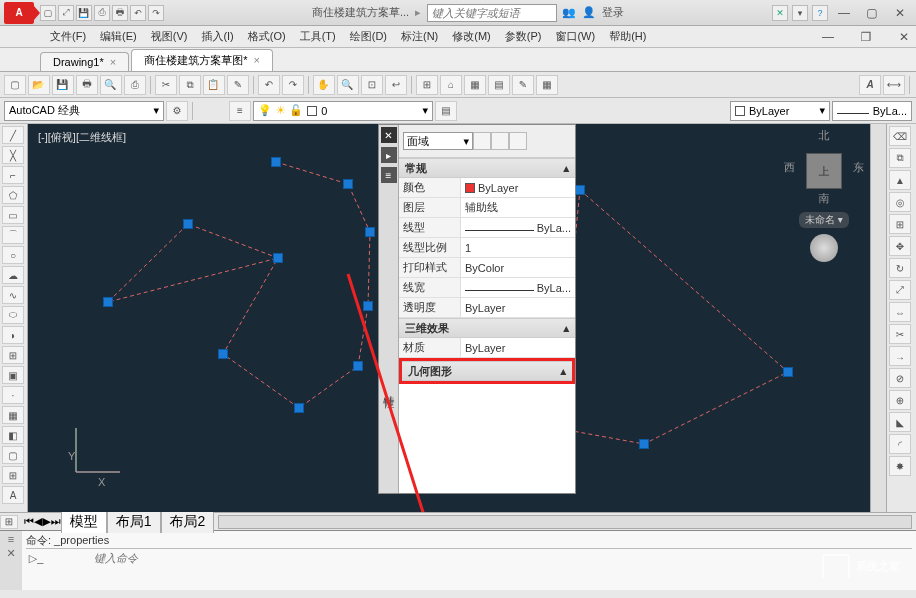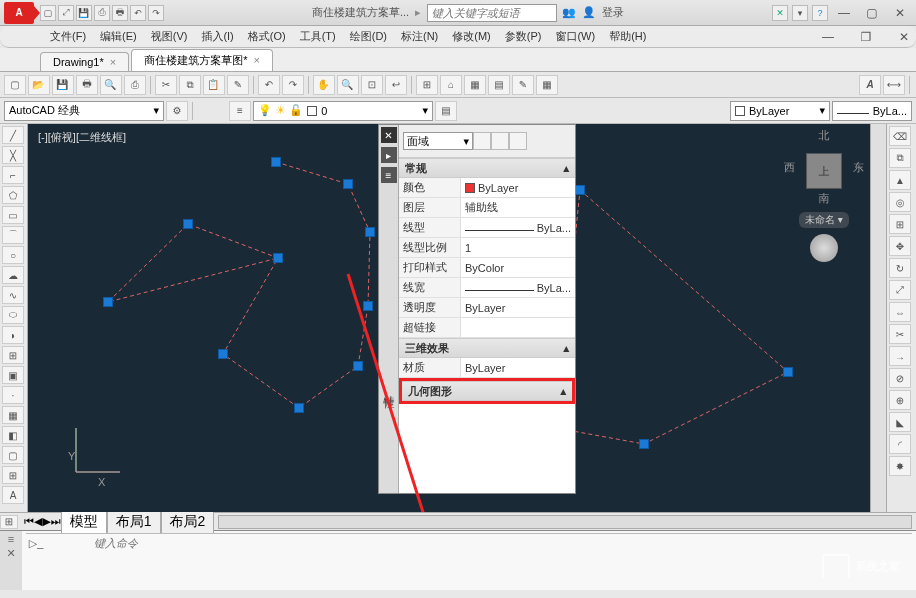--- a/index.html
+++ b/index.html
@@ -8,21 +8,21 @@
 .titlebar { height: 26px; background: linear-gradient(#e8e8e8, #d8d8d8); display: flex; align-items: center; padding: 0 4px; border-bottom: 1px solid #aaa; }
 .app-logo { width: 30px; height: 22px; background: #d22; color: #fff; font-weight: bold; display: flex; align-items: center; justify-content: center; margin-right: 6px; font-size: 10px; border-radius: 2px; position: relative; }
 .app-logo::after { content: ""; position: absolute; right: -6px; top: 4px; width: 0; height: 0; border-left: 6px solid #d22; border-top: 7px solid transparent; border-bottom: 7px solid transparent; }
 .qat { display: flex; gap: 2px; }
 .qat-btn { width: 16px; height: 16px; background: #f0f0f0; border: 1px solid #bbb; display: flex; align-items: center; justify-content: center; font-size: 9px; color: #555; }
 .title-center { flex: 1; text-align: center; color: #555; display: flex; align-items: center; justify-content: center; gap: 6px; }
 .search-box { width: 130px; height: 18px; border: 1px solid #999; background: #fff; padding: 0 4px; color: #999; font-style: italic; }
 .title-right { display: flex; gap: 4px; align-items: center; }
 .win-ctrl { width: 24px; height: 18px; display: flex; align-items: center; justify-content: center; color: #555; font-size: 12px; }
 
-.menubar { height: 22px; background: #ececec; display: flex; align-items: center; padding-left: 50px; gap: 14px; border-bottom: 1px solid #bbb; border-radius: 9px; }
+.menubar { height: 22px; background: #ececec; display: flex; align-items: center; padding-left: 50px; gap: 14px; border-bottom: 1px solid #bbb; }
 .menubar span { color: #333; cursor: default; }
 
 .doctabs { height: 24px; background: #eee; display: flex; align-items: flex-end; padding-left: 40px; border-bottom: 1px solid #aaa; }
 .doctab { padding: 3px 12px; background: #f4f4f4; border: 1px solid #aaa; border-bottom: none; margin-right: 2px; border-radius: 4px 4px 0 0; }
 .doctab.active { background: #fff; }
 .doctab .x { margin-left: 6px; color: #888; }
 
 .toolbar-row { height: 26px; background: #e8e8e8; border-bottom: 1px solid #bbb; display: flex; align-items: center; padding: 0 4px; gap: 2px; }
 .tool-btn { width: 22px; height: 20px; border: 1px solid #ccc; background: #f4f4f4; display: flex; align-items: center; justify-content: center; font-size: 10px; color: #555; }
 .tool-sep { width: 1px; height: 18px; background: #bbb; margin: 0 2px; }
@@ -338,26 +338,20 @@
                 <span class="ltline"></span>
                 <span>ByLa...</span>
               </div>
             </div>
             <div class="pal-row">
               <div class="k">透明度</div>
               <div class="v">
                 <span>ByLayer</span>
               </div>
             </div>
-            <div class="pal-row">
-              <div class="k">超链接</div>
-              <div class="v">
-                <span></span>
-              </div>
-            </div>
           </div>
 
         <div class="pal-section-hd">
             <span>三维效果</span>
             <span>▴</span>
           </div>
         <div id="sec-3d">
             <div class="pal-row">
               <div class="k">材质</div>
               <div class="v">
@@ -418,20 +412,21 @@
   <div class="layout-tab">布局2</div>
   <div class="hscroll"></div>
 </div>
 
 <div class="cmdline">
   <div class="cmd-left">
     <div style="color:#666">≡</div>
     <div style="color:#666">✕</div>
   </div>
   <div class="cmd-body">
+    <div>命令: _properties</div>
     <div class="cmd-prompt">
       <span class="chev">▷_</span>
       <input placeholder="键入命令" style="">
     </div>
   </div>
 </div>
 
 <div class="watermark">
   <div class="wm-ico"></div>
   <span>系统之家</span>

